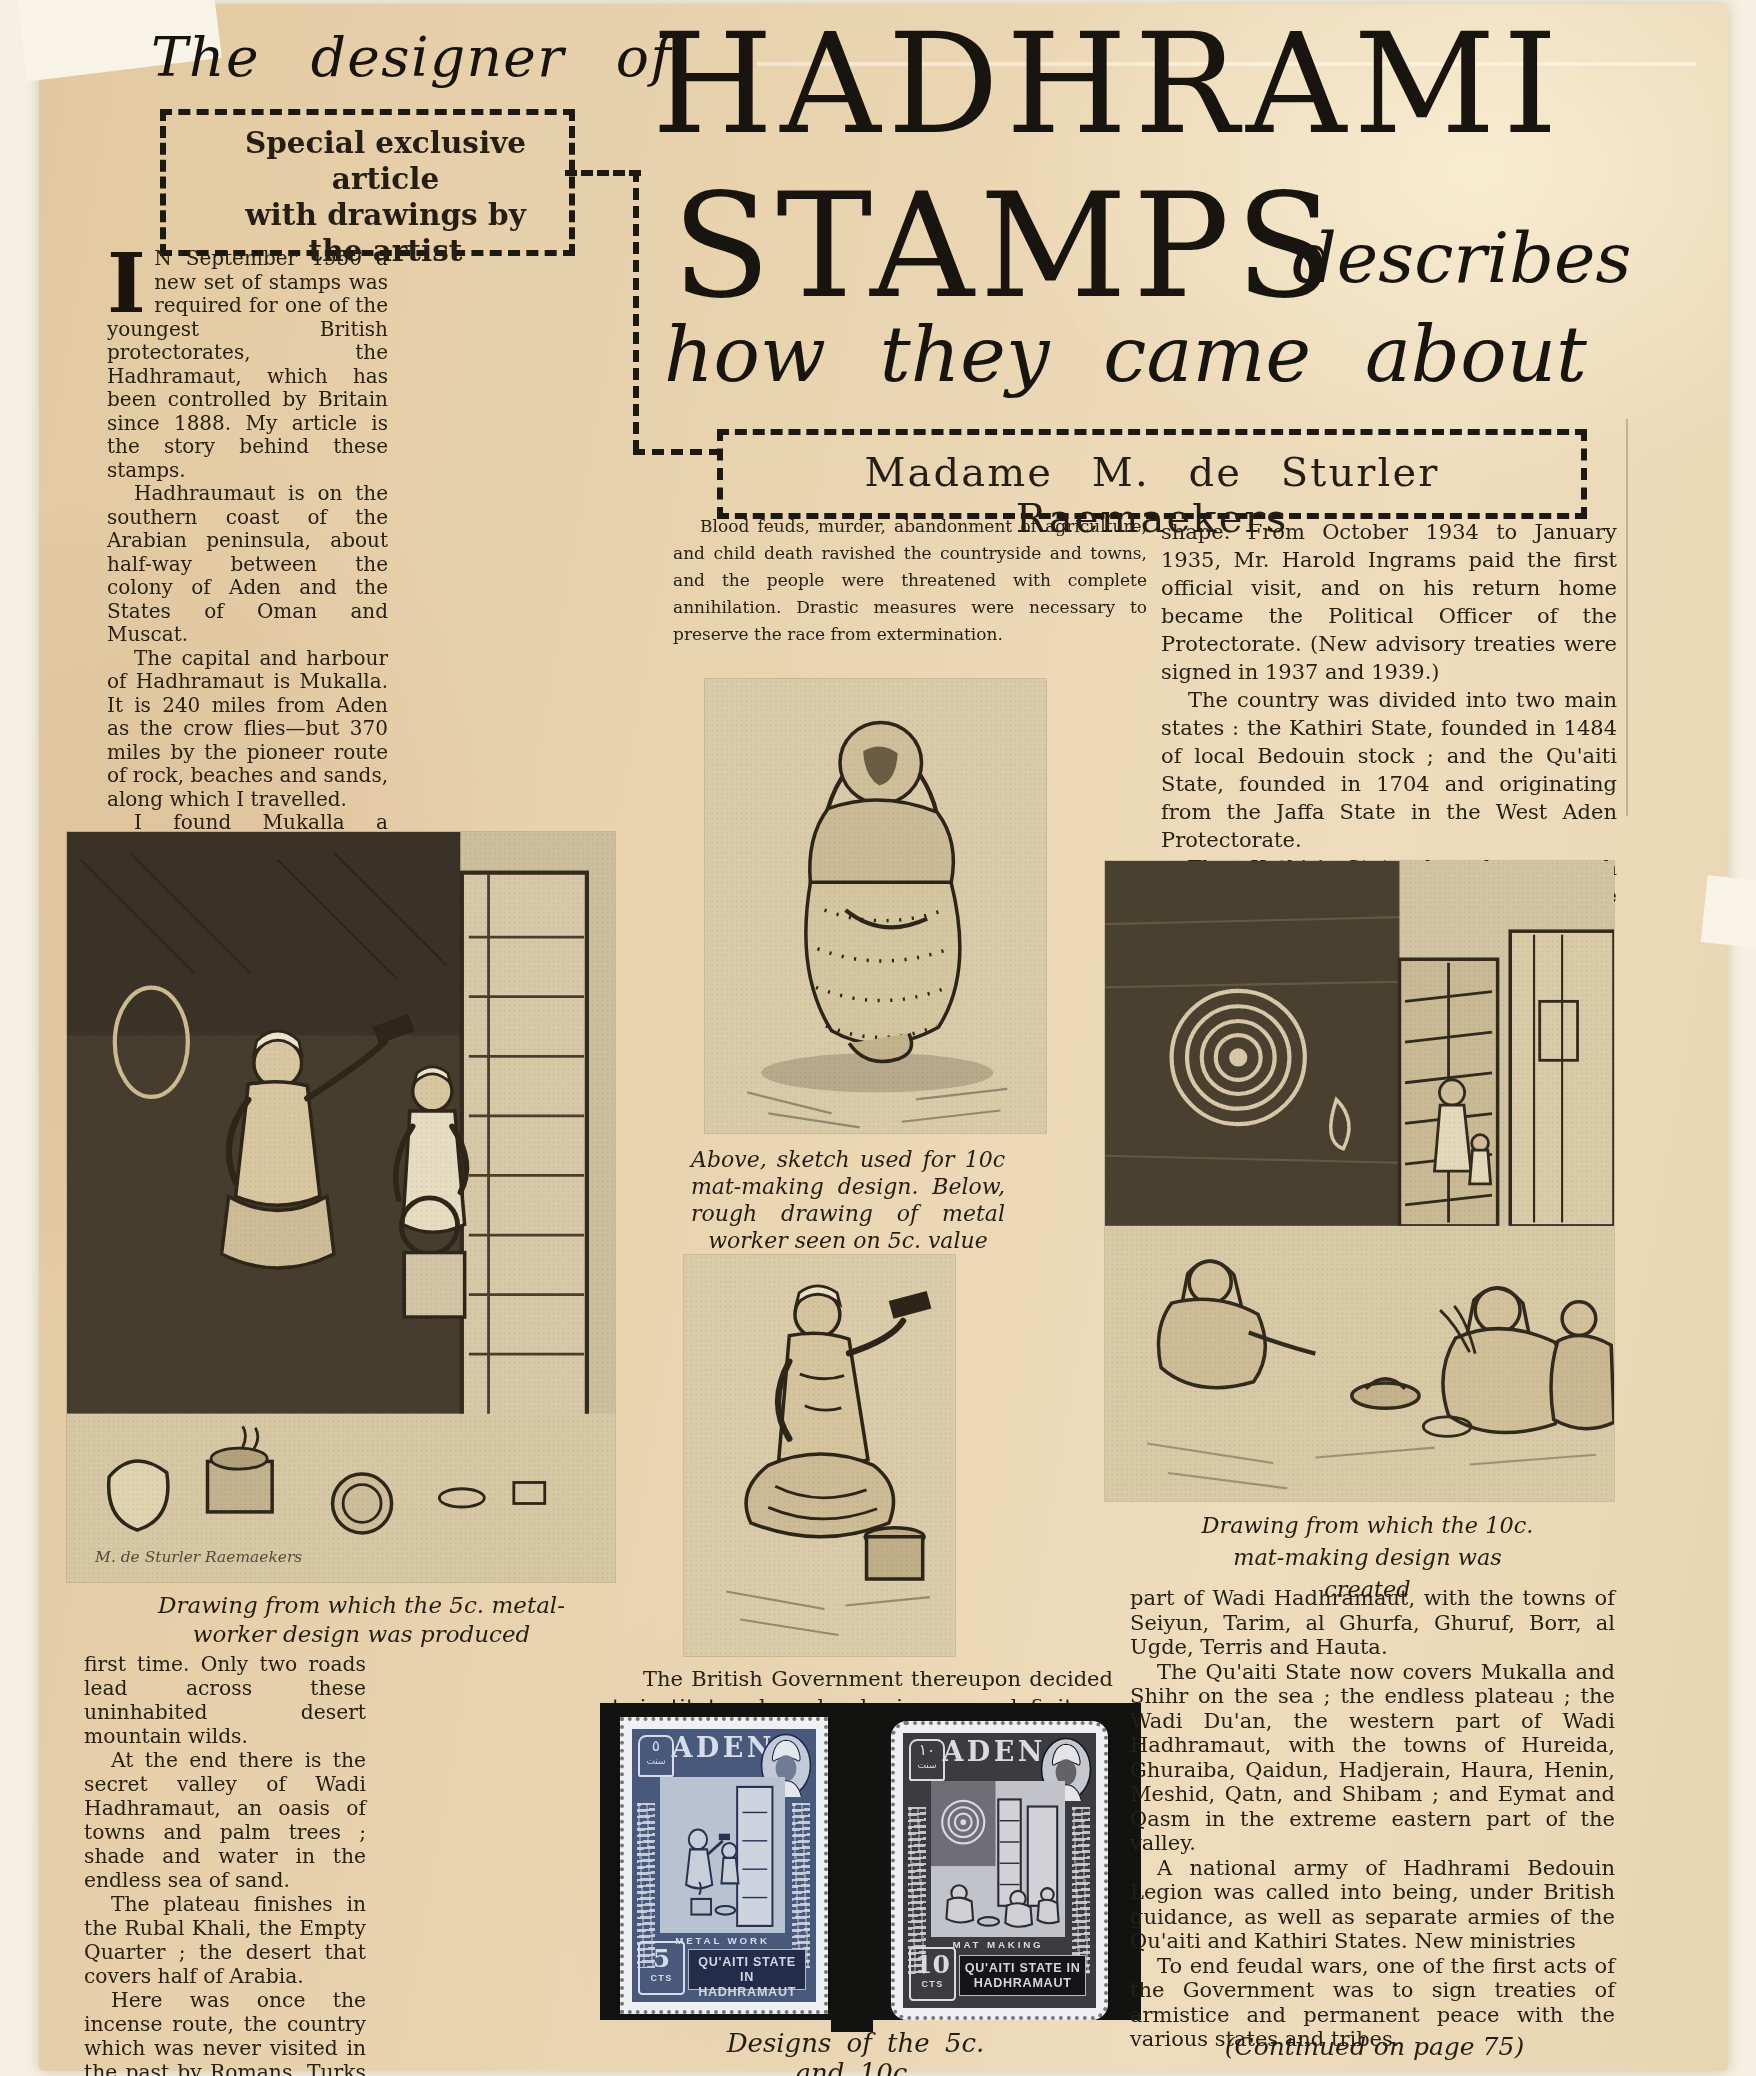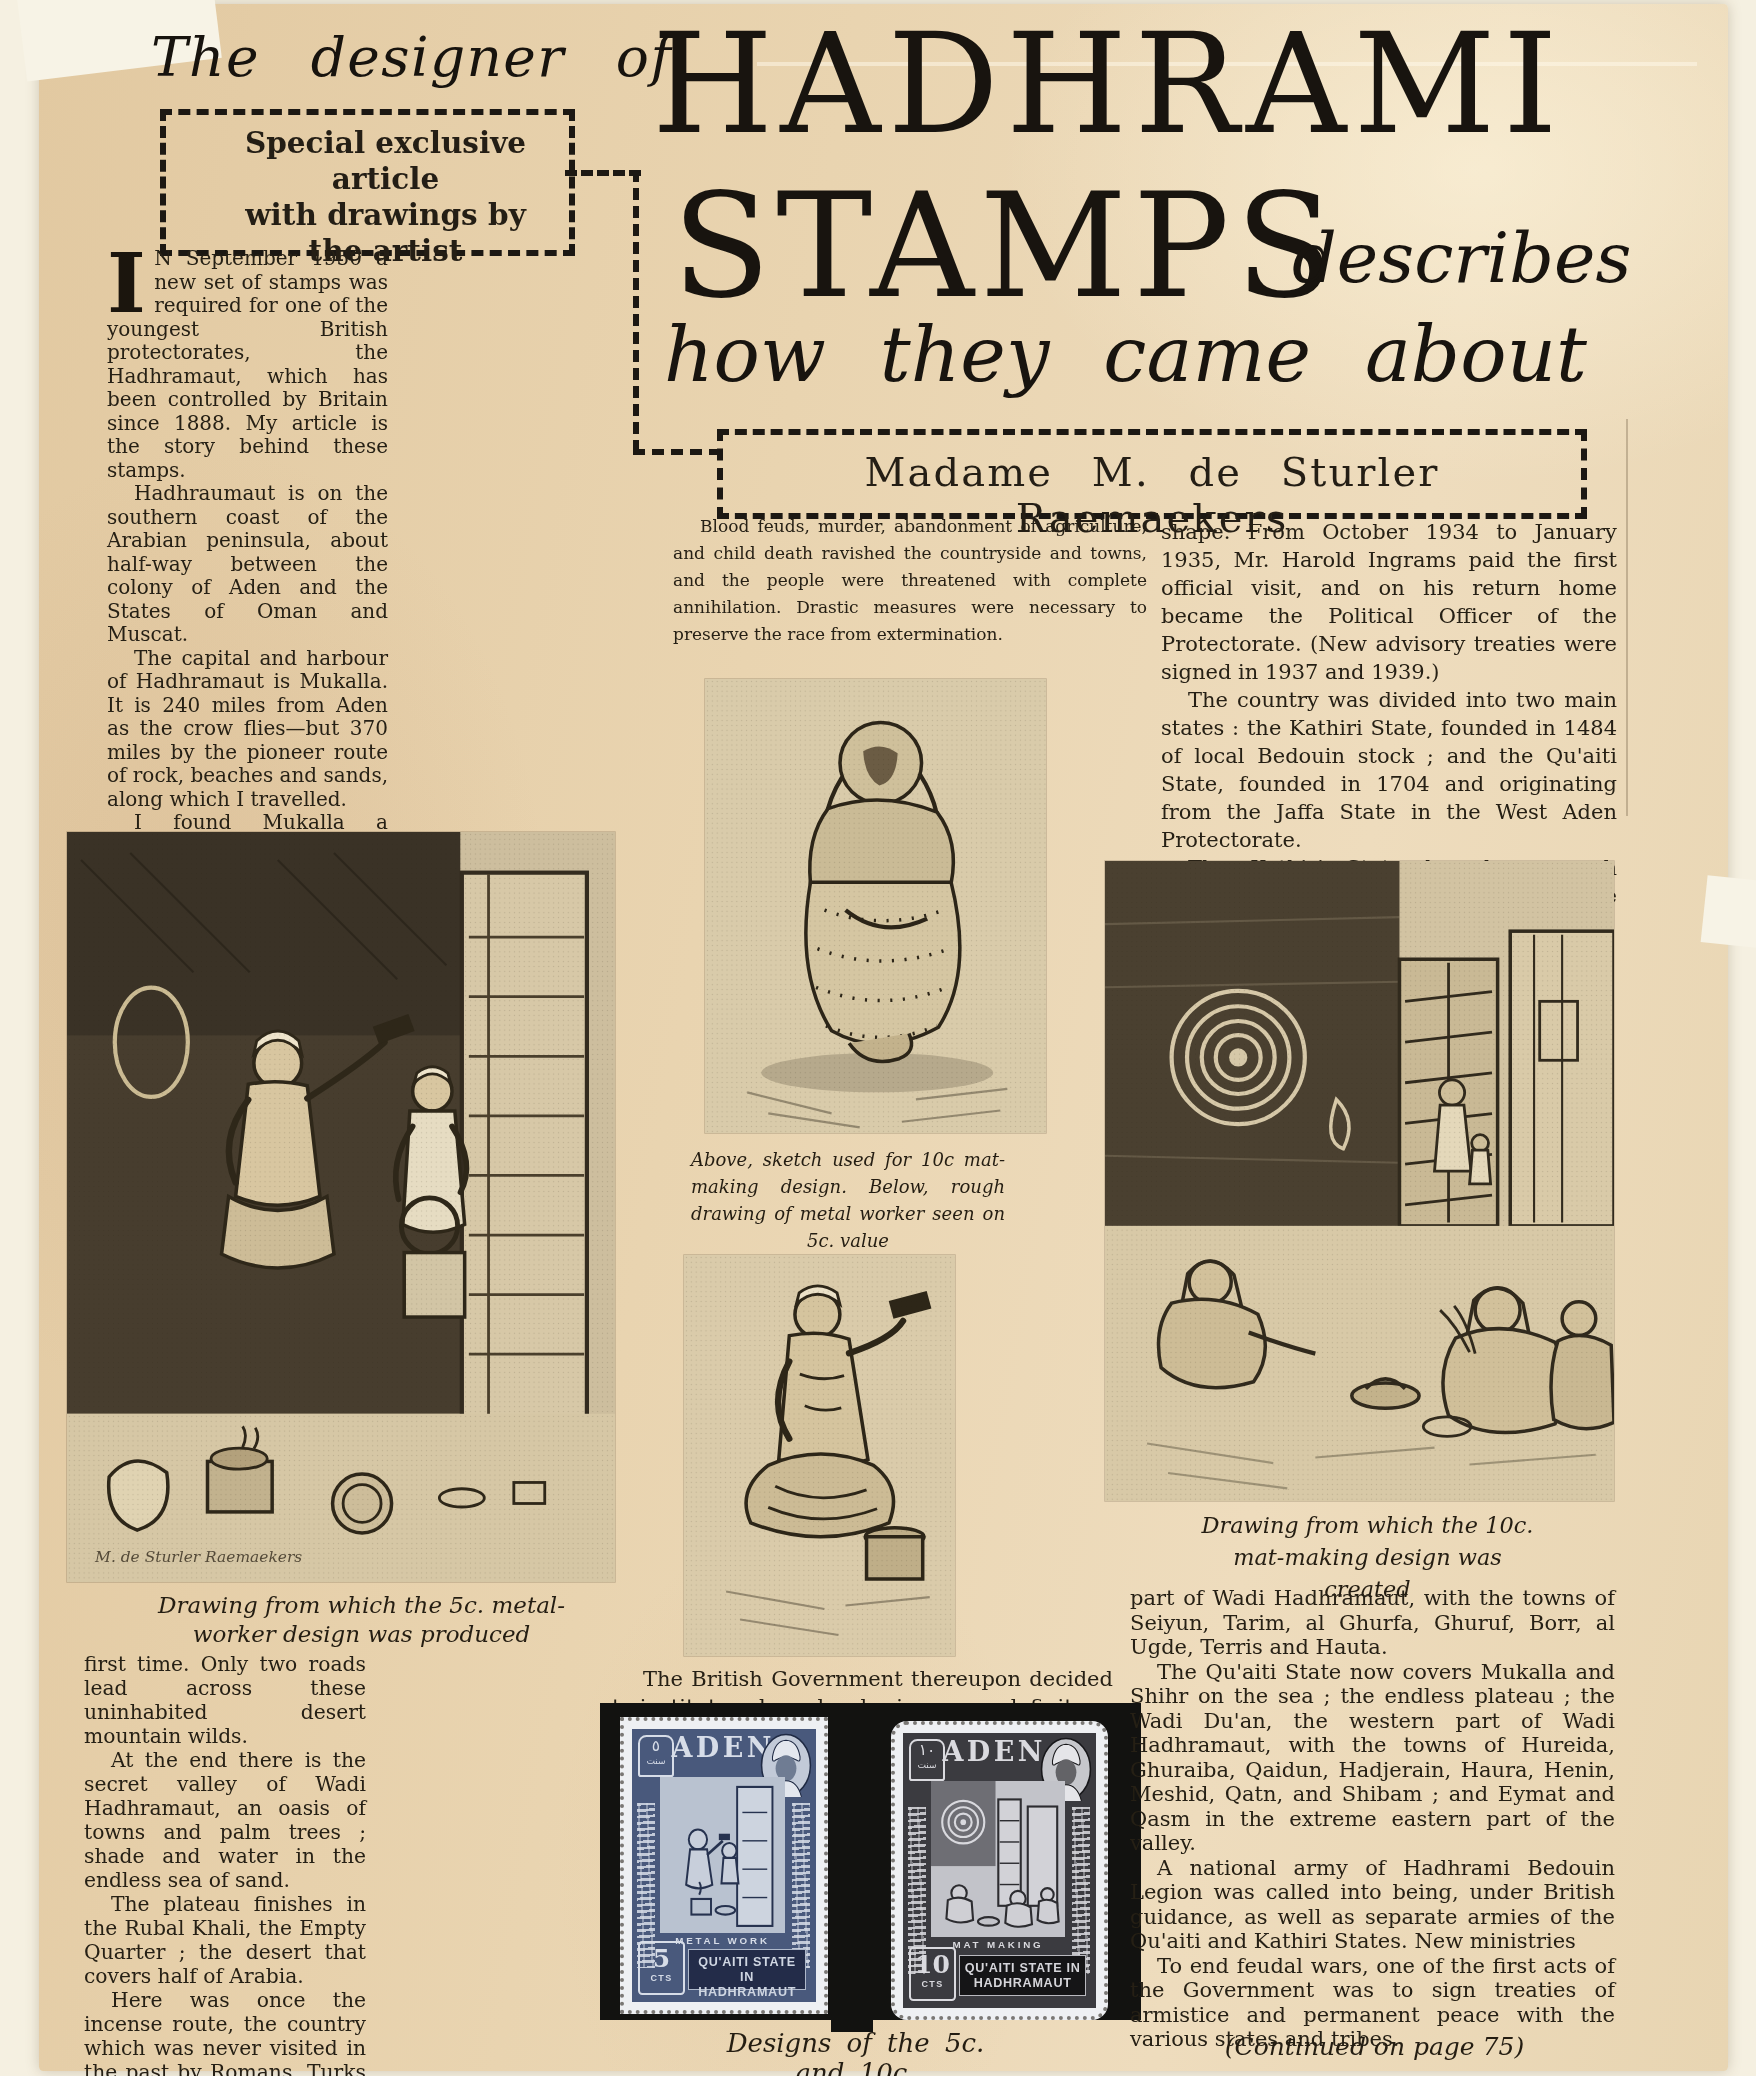--- a/index.html
+++ b/index.html
@@ -50,21 +50,21 @@
   .c2a{left:673px;top:513px;width:474px;font-size:17px;line-height:27px;}
   .c2b{left:612px;top:1665px;width:501px;font-size:21px;line-height:28px;}
   .c2b p{text-indent:31px;}
   .c3a{left:1161px;top:518px;width:456px;font-size:21px;line-height:28px;}
   .c3b{left:1130px;top:1586px;width:485px;font-size:21px;line-height:24.5px;}
   .dc{float:left;font-size:83px;line-height:65px;padding:4.2px 8.4px 0 0;font-weight:700;color:#1b150d;}
 
   
   .cap{position:absolute;font-style:italic;color:#241d12;}
   .cap1{left:144px;top:1591px;width:435px;font-size:23px;line-height:29px;text-align:center;}
-  .cap2{left:691px;top:1146px;width:314px;font-size:18px;line-height:27px;text-align:justify;text-align-last:center;}
+  .cap2{left:691px;top:1146px;width:314px;font-size:22px;line-height:27px;text-align:justify;text-align-last:center;}
   .cap4{left:1192px;top:1509px;width:351px;font-size:22.4px;line-height:32px;text-align:center;}
   .capS{left:701px;top:2028px;width:309px;font-size:26px;text-align:center;word-spacing:7px;}
   .cont{left:1178px;top:2032px;width:393px;font-size:25px;text-align:center;}
 
   
   .fig{position:absolute;overflow:hidden;box-shadow:0 0 0 0.7px rgba(60,48,30,.25);}
   .fig svg{display:block;width:100%;height:100%;}
   .ht{position:absolute;inset:0;background-image:radial-gradient(rgba(40,32,18,.14) 0.8px, transparent 1px);
       background-size:4.9px 4.9px;pointer-events:none;}
   .fig1{left:67px;top:832px;width:548px;height:750px;}

